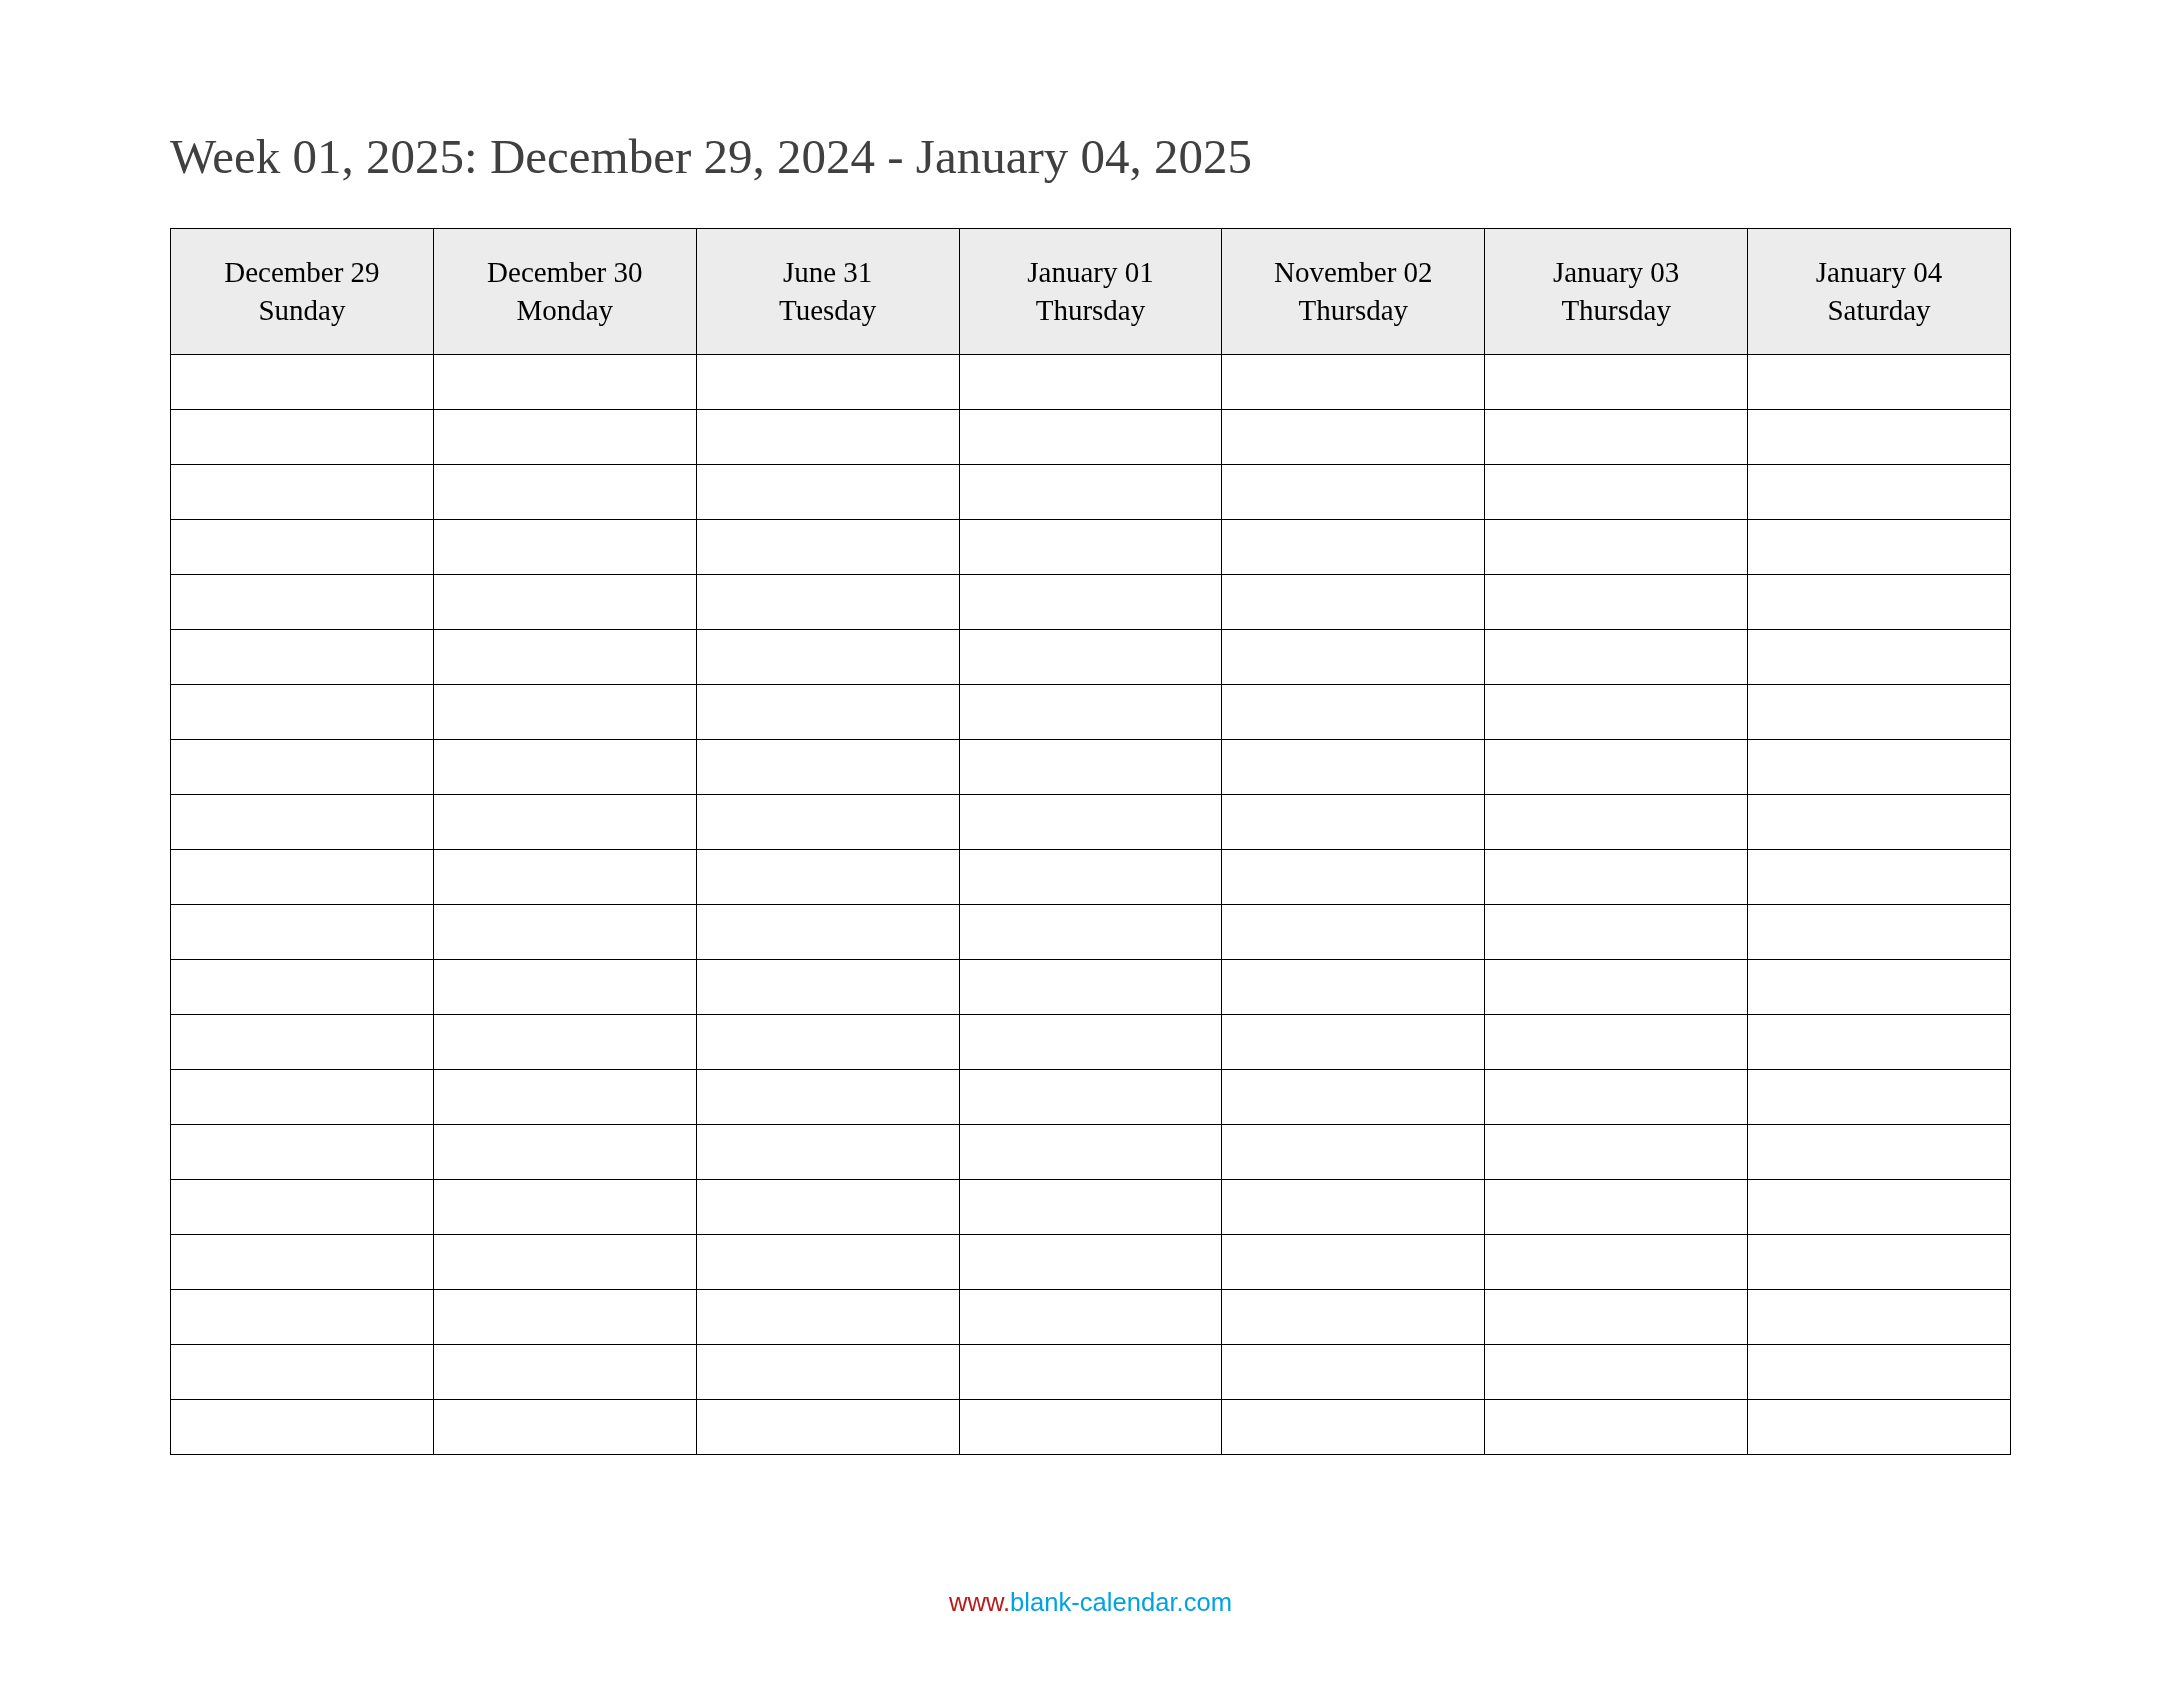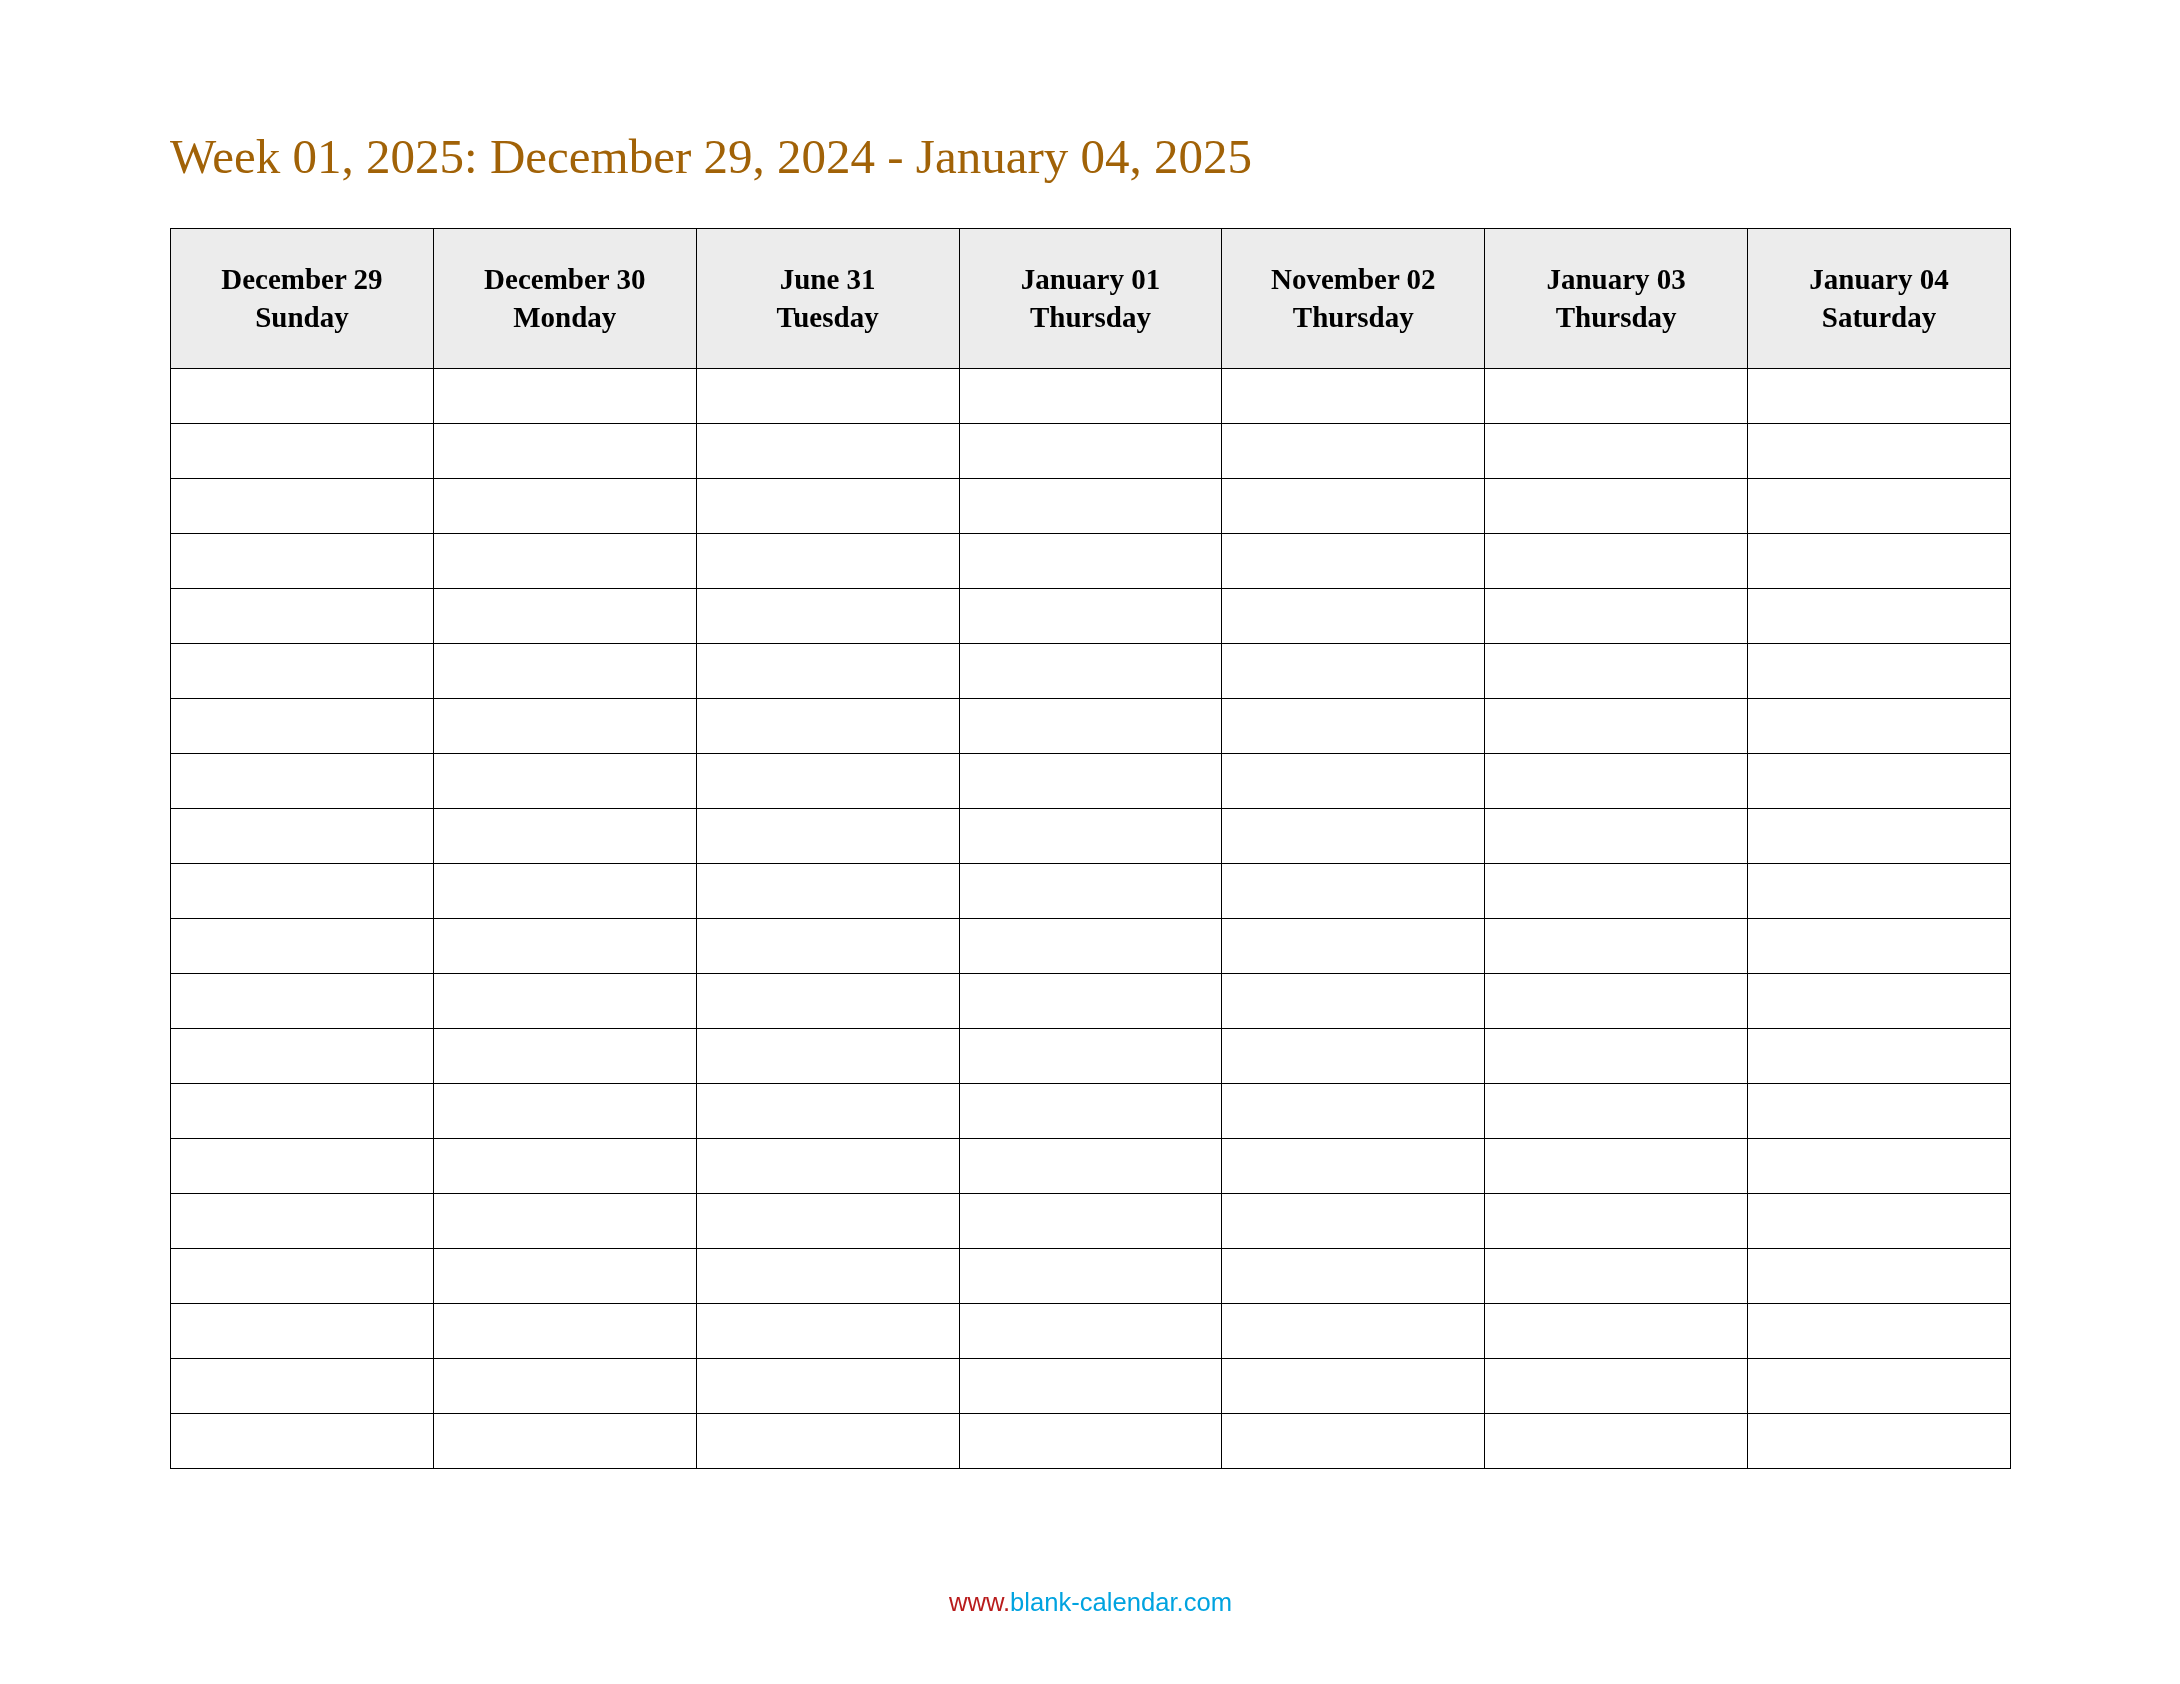--- a/index.html
+++ b/index.html
@@ -12,37 +12,37 @@
       font-family: "Times New Roman", Times, serif;
       width: 2181px;
       height: 1685px;
       position: relative;
     }
     .page {
       padding: 128px 170px 0 170px;
     }
     .title {
       font-size: 49px;
-      color: #a16207;
+      color: #404040;
       font-weight: normal;
       margin-bottom: 43px;
     }
     table {
       width: 100%;
       border-collapse: collapse;
       table-layout: fixed;
     }
     th {
       background: #ececec;
       border: 0.9px solid #000000;
-      font-weight: bold;
+      font-weight: normal;
       font-size: 29px;
       color: #000000;
       text-align: center;
-      padding: 32px 0;
+      padding: 25px 0;
       line-height: 1.3;
     }
     th .date-line {
       display: block;
     }
     th .day-line {
       display: block;
     }
     td {
       border: 0.9px solid #000000;

